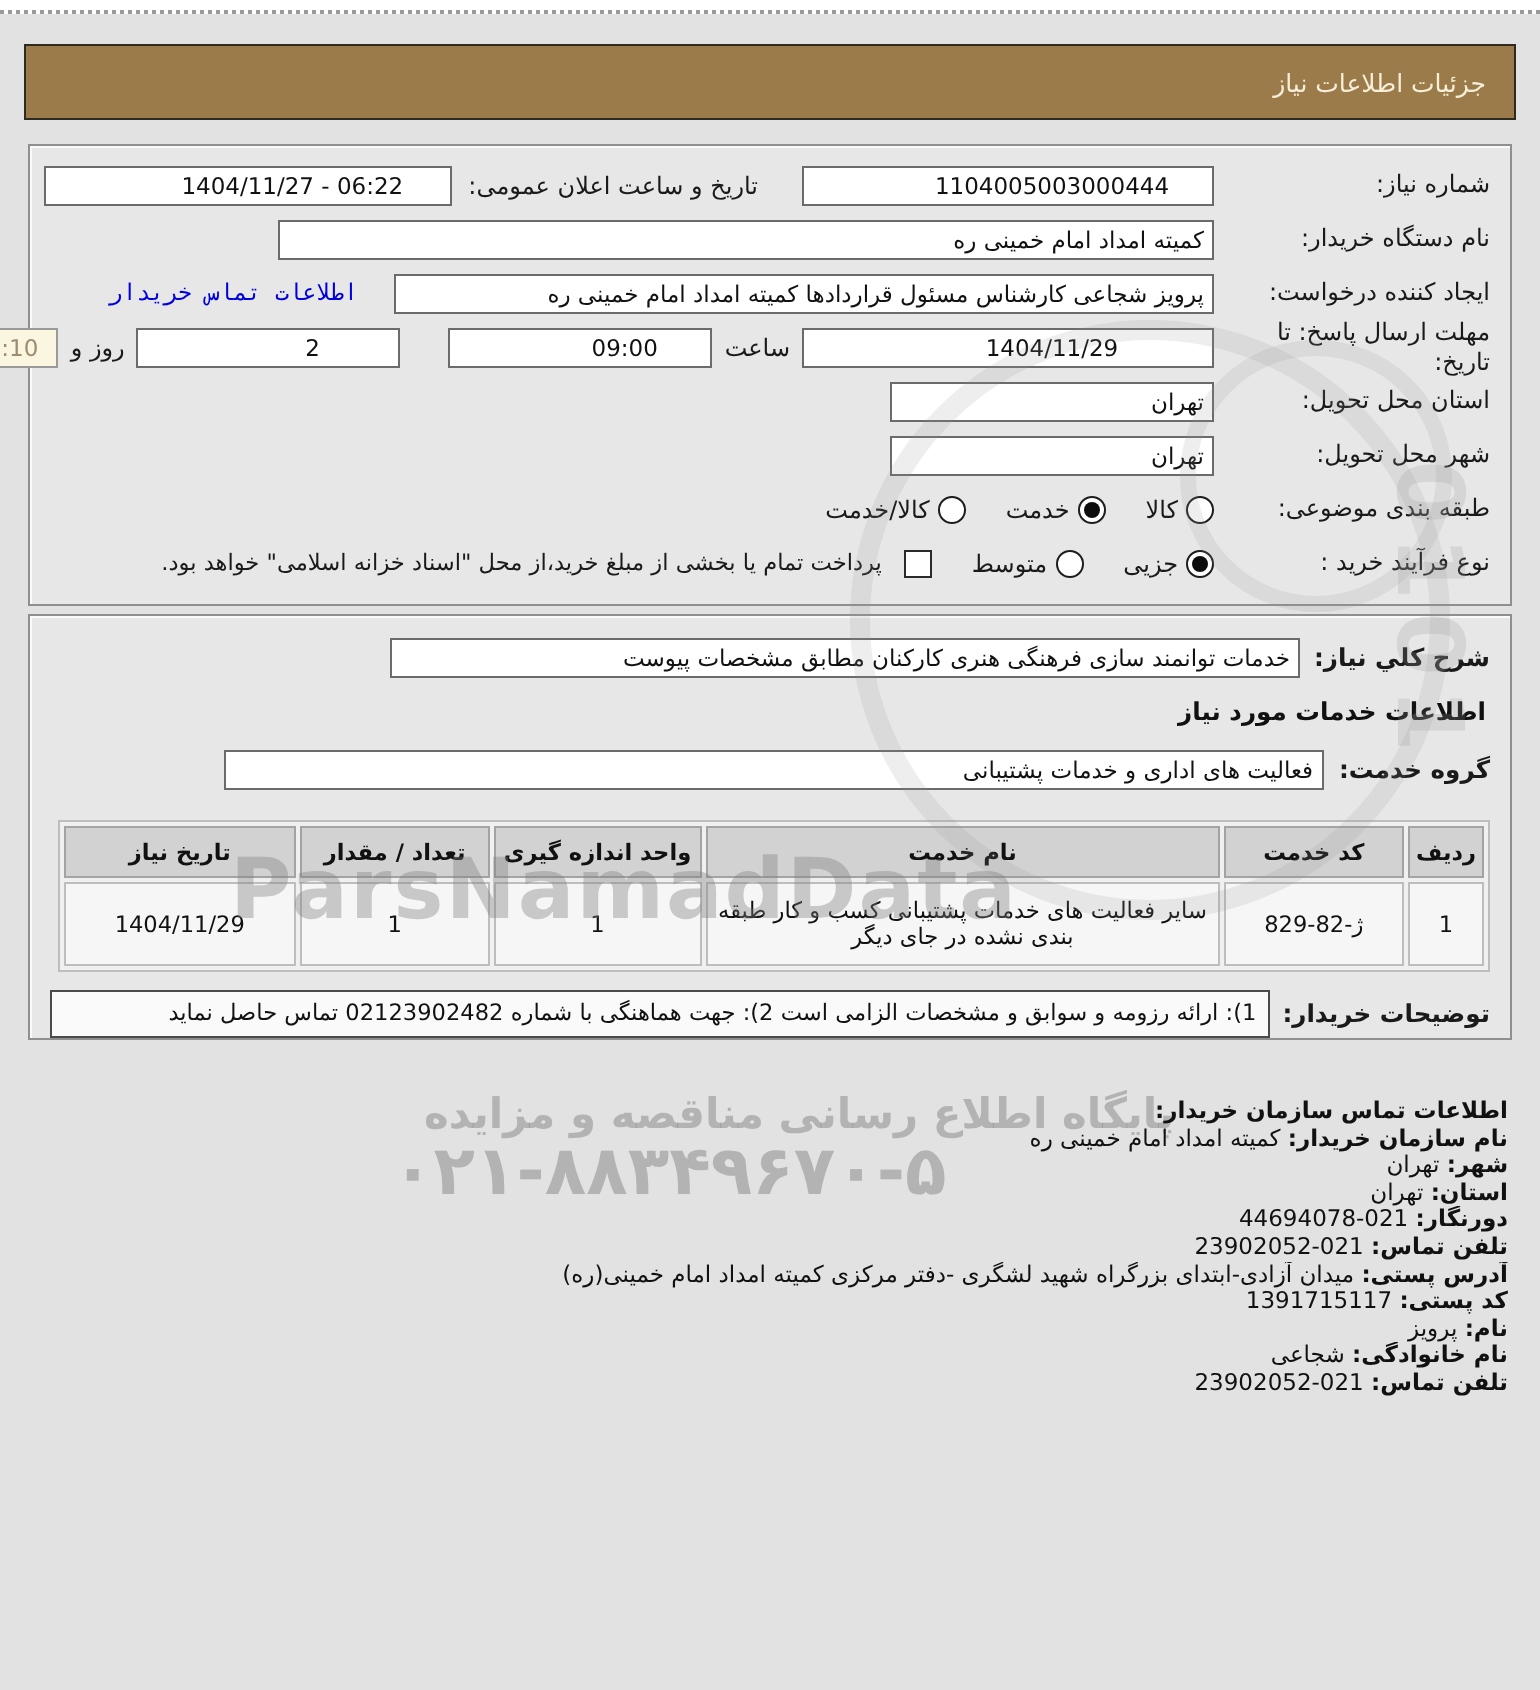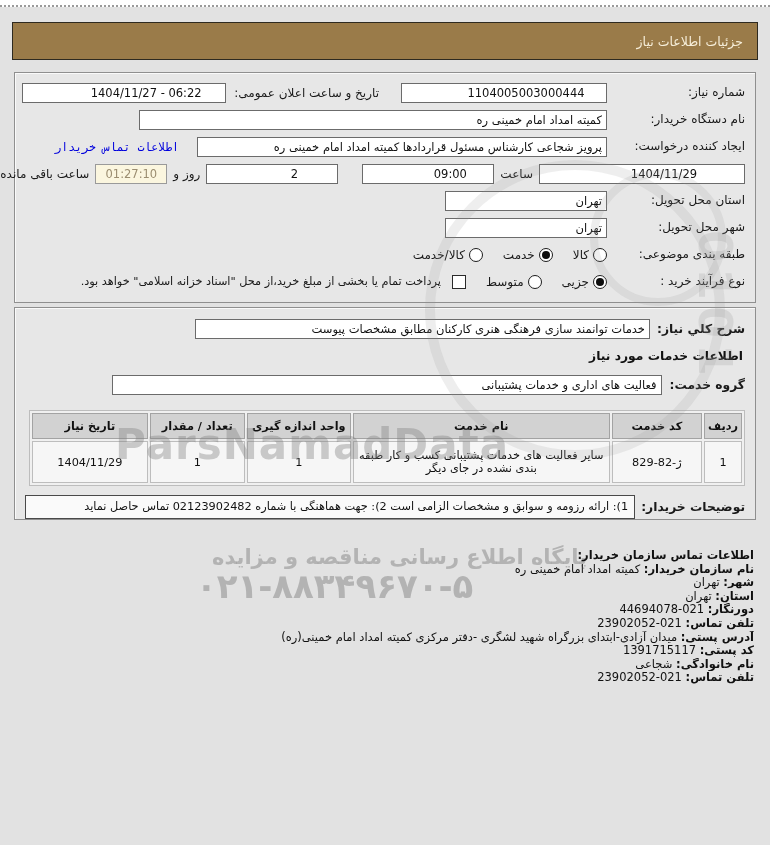--- a/index.html
+++ b/index.html
@@ -88,20 +88,21 @@
   <div class="frow">
     <span class="lbl lblw">نام دستگاه خریدار:</span>
     <span class="field w458">کمیته امداد امام خمینی ره</span>
   </div>
   <div class="frow">
     <span class="lbl lblw">ایجاد کننده درخواست:</span>
     <span class="field w400">پرویز شجاعی کارشناس مسئول قراردادها کمیته امداد امام خمینی ره</span>
     <span class="link">اطلاعات تماس خریدار</span>
   </div>
   <div class="frow">
+    <span class="lbl lblw" style="white-space:normal;">مهلت ارسال پاسخ: تا تاریخ:</span>
     <span class="field w152 center ltr">1404/11/29</span>
     <span class="lbl mr6">ساعت</span>
     <span class="field w78 center ltr">09:00</span>
     <span class="gap24"></span>
     <span class="field w78 center ltr">2</span>
     <span class="lbl mr6">روز و</span>
     <span class="field cd ltr">01:27:10</span>
     <span class="lbl mr6">ساعت باقی مانده</span>
   </div>
   <div class="frow">
@@ -192,15 +193,16 @@
 
 <div class="contact">
   <div class="cline"><span class="clbl">اطلاعات تماس سازمان خریدار:</span> <bdi></bdi></div>
   <div class="cline"><span class="clbl">نام سازمان خریدار:</span> <bdi>کمیته امداد امام خمینی ره</bdi></div>
   <div class="cline"><span class="clbl">شهر:</span> <bdi>تهران</bdi></div>
   <div class="cline"><span class="clbl">استان:</span> <bdi>تهران</bdi></div>
   <div class="cline"><span class="clbl">دورنگار:</span> <bdi>44694078-021</bdi></div>
   <div class="cline"><span class="clbl">تلفن تماس:</span> <bdi>23902052-021</bdi></div>
   <div class="cline"><span class="clbl">آدرس پستی:</span> <bdi>میدان آزادی-ابتدای بزرگراه شهید لشگری -دفتر مرکزی کمیته امداد امام خمینی(ره)</bdi></div>
   <div class="cline"><span class="clbl">کد پستی:</span> <bdi>1391715117</bdi></div>
+  <div class="cline"><span class="clbl">نام:</span> <bdi>پرویز</bdi></div>
   <div class="cline"><span class="clbl">نام خانوادگی:</span> <bdi>شجاعی</bdi></div>
   <div class="cline"><span class="clbl">تلفن تماس:</span> <bdi>23902052-021</bdi></div>
 </div>
 
 </body></html>

